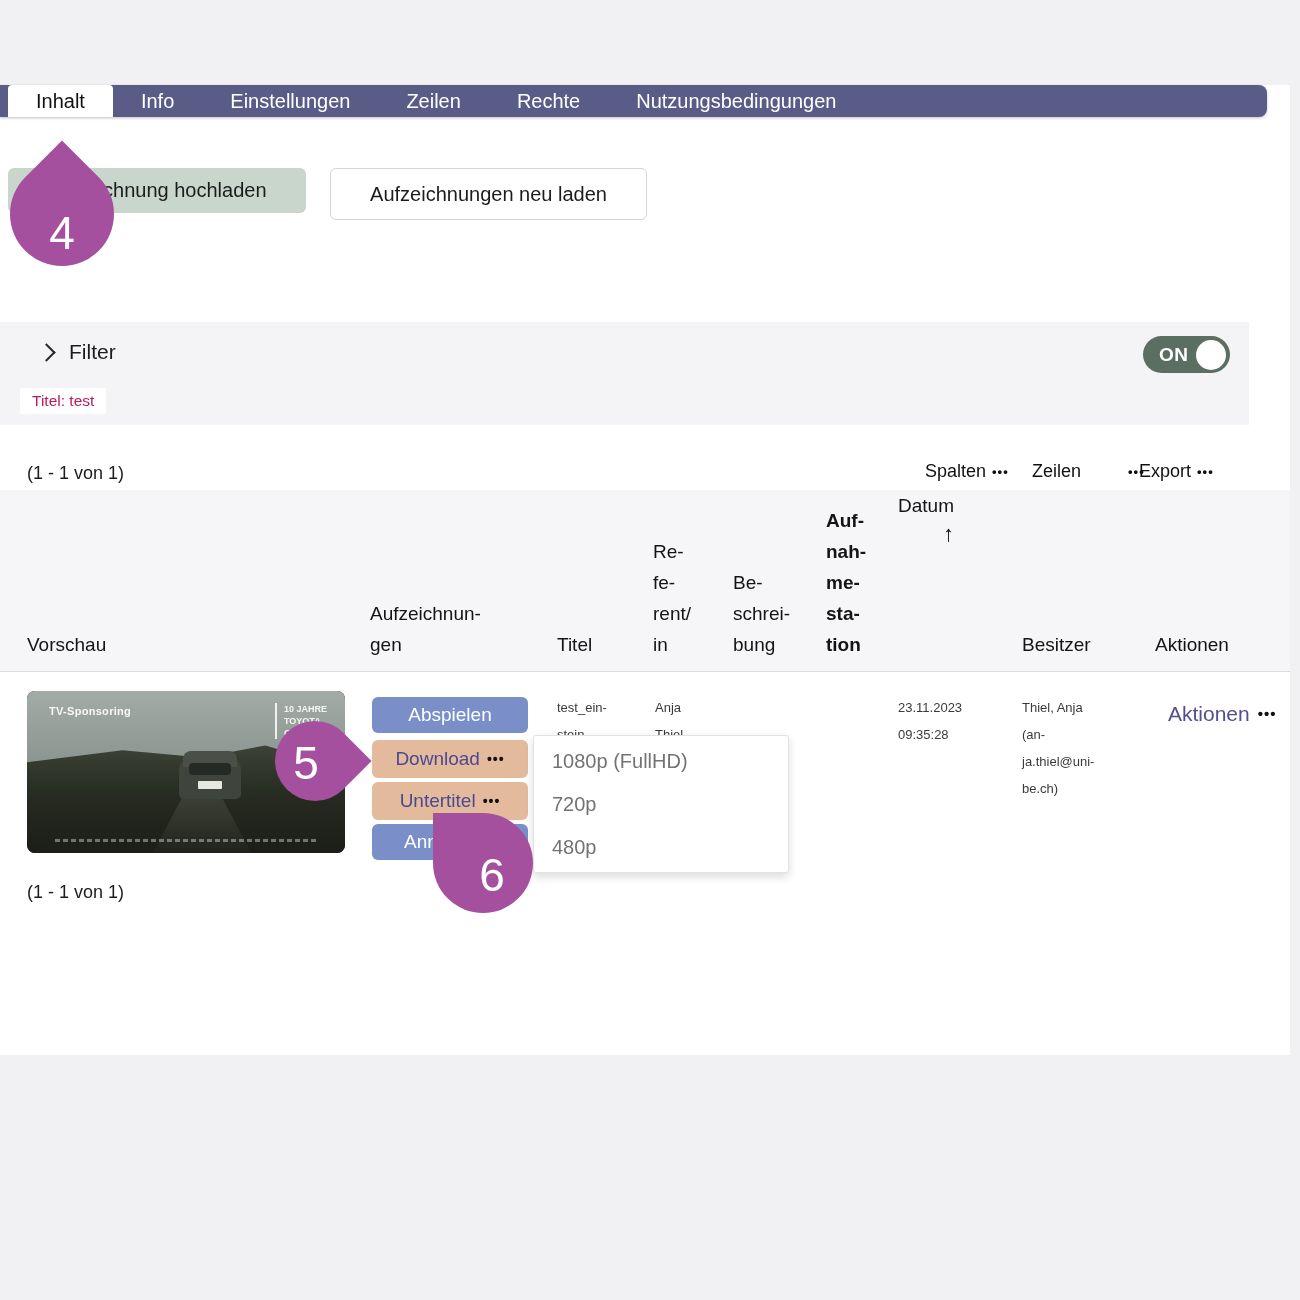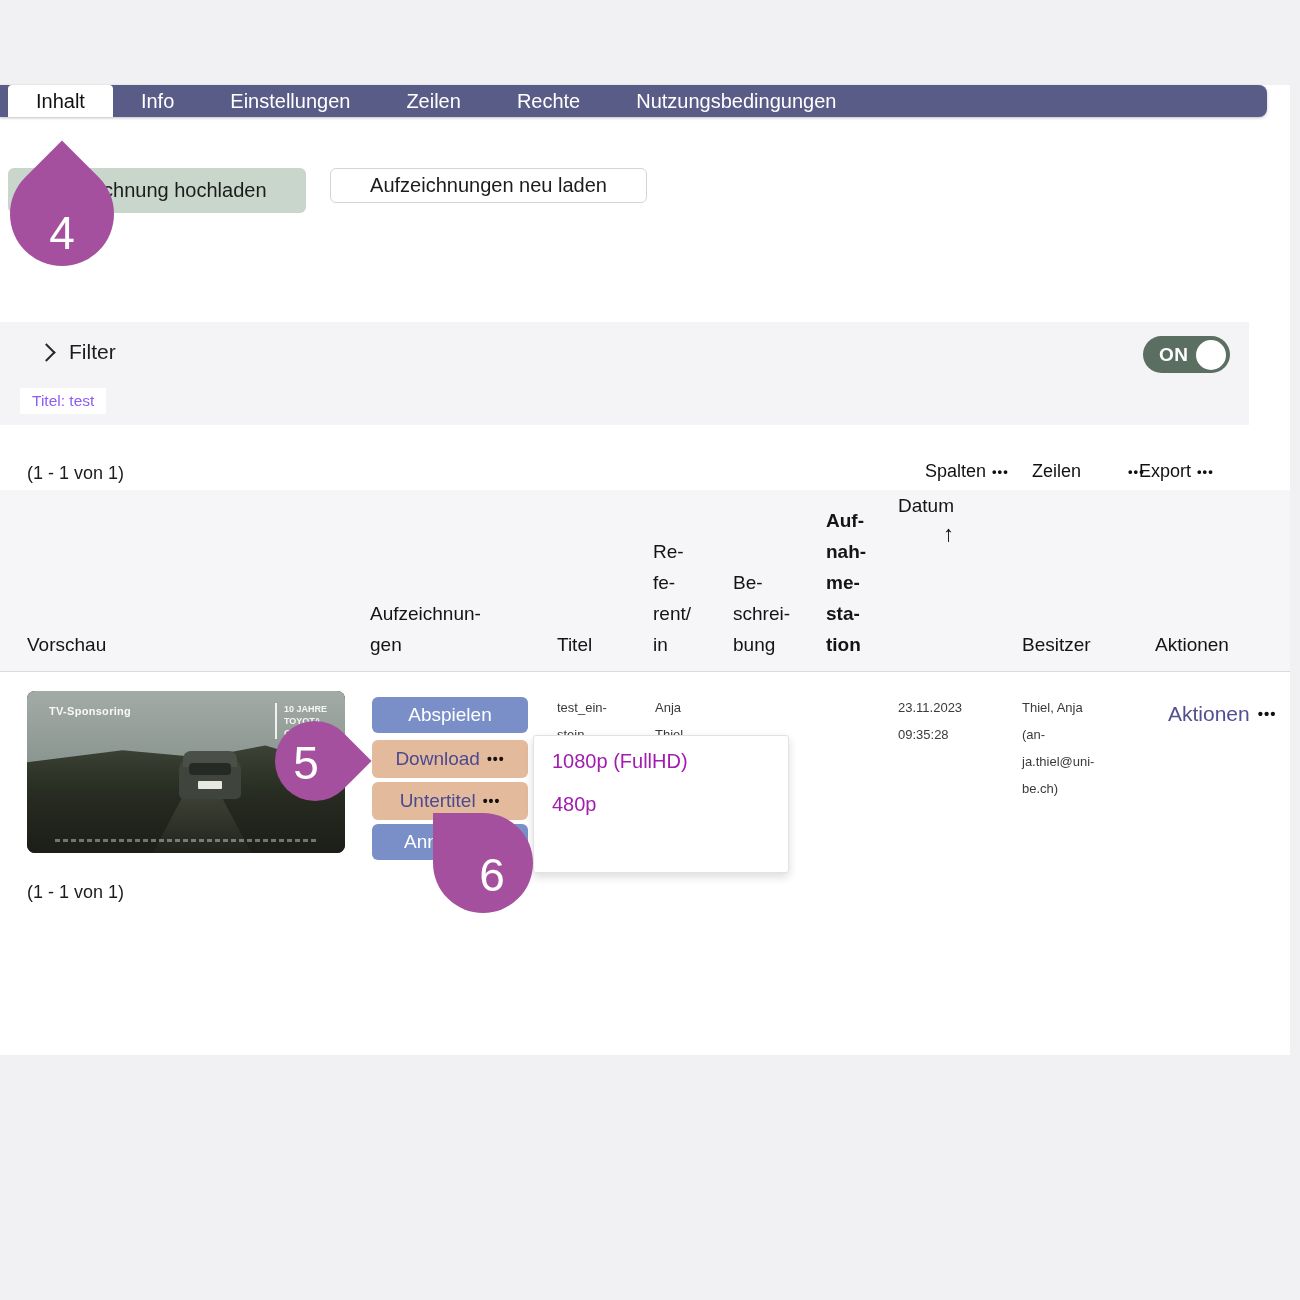--- a/index.html
+++ b/index.html
@@ -23,32 +23,32 @@
        box-shadow:0 1px 3px rgba(0,0,0,.25);}
   .nav-tab{display:flex;align-items:center;padding:0 28px;color:#ffffff;
        font-size:20px;cursor:pointer;white-space:nowrap;}
   .nav-tab.active{background:#ffffff;color:#111111;border-radius:4px 4px 0 0;
        margin-left:8px;}
 
   
   .btn-upload{left:8px;top:168px;width:298px;height:45px;background:#c9d6cb;
        border:none;border-radius:6px;font-size:20px;color:#1c1c1c;z-index:5;
        display:flex;align-items:center;justify-content:center;}
-  .btn-reload{left:330px;top:168px;width:317px;height:35px;background:#ffffff;
+  .btn-reload{left:330px;top:168px;width:317px;height:52px;background:#ffffff;
        border:1px solid #d4d4d4;border-radius:6px;font-size:20px;color:#1c1c1c;z-index:5;
        display:flex;align-items:center;justify-content:center;box-sizing:border-box;}
 
   
   .filterbar{left:0;top:322px;width:1249px;height:103px;background:#f4f3f5;z-index:5;}
   .filter-head{left:40px;top:340px;display:flex;align-items:center;gap:16px;z-index:6;cursor:pointer;}
   .chev{width:11px;height:11px;border-top:2px solid #2a2a2a;border-right:2px solid #2a2a2a;
        transform:rotate(45deg);display:inline-block;}
   .filter-label{font-size:21px;color:#1c1c1c;}
   .filter-chip{left:20px;top:388px;height:26px;background:#ffffff;z-index:6;
-       font-size:15.5px;display:flex;align-items:center;padding:0 12px;color:#8b5cf6;}
+       font-size:15.5px;display:flex;align-items:center;padding:0 12px;color:#be185d;}
   .toggle{left:1143px;top:336px;width:87px;height:37px;background:#5b6e62;border-radius:19px;
        z-index:6;display:flex;align-items:center;cursor:pointer;}
   .toggle-on{color:#ffffff;font-size:19px;font-weight:700;margin-left:16px;letter-spacing:.5px;}
   .knob{width:30px;height:30px;border-radius:50%;background:#ffffff;position:absolute;right:4px;top:3.5px;}
 
   
   .count-top{left:27px;top:463px;font-size:18px;z-index:5;}
   .count-bottom{left:27px;top:882px;font-size:18px;z-index:5;}
   .tools{top:461px;font-size:18px;z-index:6;display:flex;align-items:center;gap:6px;cursor:pointer;color:#111;}
   .t-spalten{left:925px;} .t-zeilen{left:1032px;gap:47px;} .t-export{left:1139px;}
@@ -109,21 +109,21 @@
        padding-left:7px;font-size:9px;font-weight:700;color:rgba(255,255,255,.9);
        line-height:12px;white-space:pre-line;}
   .t-fineprint{position:absolute;left:28px;right:28px;bottom:11px;height:3px;
        background:repeating-linear-gradient(90deg,rgba(255,255,255,.38) 0 5px,rgba(255,255,255,0) 5px 8px);}
 
   
   .dropdown{left:533px;top:735px;width:256px;height:138px;background:#ffffff;
        border:1px solid #e2e2e2;border-radius:3px;z-index:30;
        box-shadow:0 4px 10px rgba(0,0,0,.14);box-sizing:border-box;padding-top:4px;}
   .dd-item{height:43px;display:flex;align-items:center;padding-left:18px;
-       font-size:20px;color:#a21caf;cursor:pointer;}
+       font-size:20px;color:#737373;cursor:pointer;}
 
   
   .callout-shape{position:absolute;background:#a4509e;border-radius:0 50% 50% 50%;z-index:50;}
   .co4{left:10px;top:162px;width:104px;height:104px;transform:rotate(45deg);}
   .co5{left:275px;top:721px;width:80px;height:80px;transform:rotate(135deg);}
   .co6{left:433px;top:813px;width:100px;height:100px;transform:rotate(0deg);}
   .callout-num{position:absolute;color:#ffffff;font-size:46px;z-index:51;
        transform:translate(-50%,-50%);line-height:1;}
   .n4{left:62px;top:233px;} .n5{left:306px;top:763px;} .n6{left:492px;top:875px;}
 </style>
@@ -233,20 +233,21 @@
 (an-
 ja.thiel@uni-
 be.ch)</div>
   <div class="cell c-aktionen">
     <span>Aktionen</span>
     <span class="dots">•••</span>
   </div>
 
   <div class="abs dropdown">
     <div class="dd-item">1080p (FullHD)</div>
+    <div class="dd-item">720p</div>
     <div class="dd-item">480p</div>
   </div>
 
   <div class="abs count-bottom">(1 - 1 von 1)</div>
 
   <div class="callout-shape co4"></div>
   <div class="callout-num n4">4</div>
 
   <div class="callout-shape co5"></div>
   <div class="callout-num n5">5</div>

